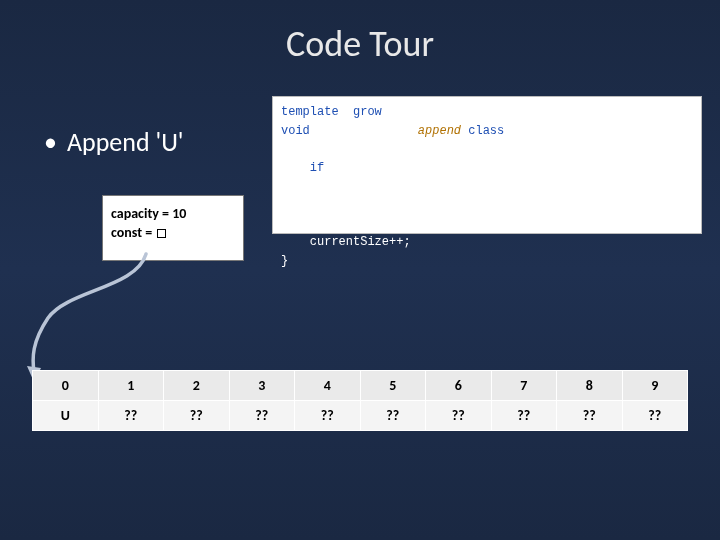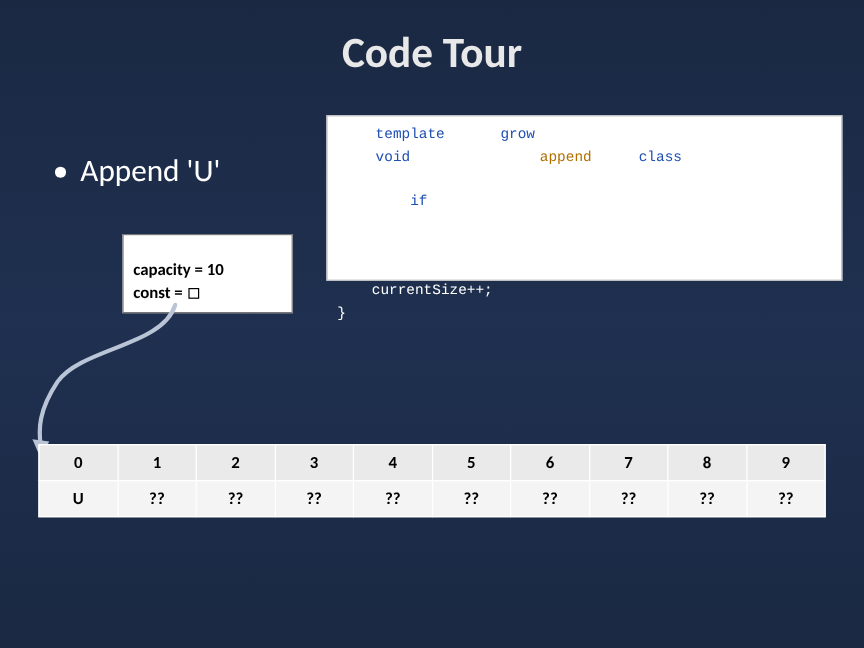--- a/index.html
+++ b/index.html
@@ -8,21 +8,21 @@
     background: linear-gradient(to bottom, #1a2842 0%, #1f3050 50%, #1a2842 100%);
     font-family: "Calibri", "Segoe UI", sans-serif;
     color: #fff;
     position: relative;
     overflow: hidden;
   }
   .slide { width: 100%; height: 100%; position: relative; }
   .title {
     text-align: center;
     font-size: 36px;
-    font-weight: 700;
+    font-weight: 400;
     color: #e8e8e8;
     padding-top: 22px;
   }
   .bullet-row {
     position: absolute;
     top: 126px;
     left: 44px;
     font-size: 26px;
     color: #fff;
   }
@@ -34,35 +34,35 @@
     width: 430px;
     height: 138px;
     background: #fff;
     border: 1px solid #bbb;
     font-family: "Courier New", monospace;
     font-size: 12px;
     line-height: 1.55;
     padding: 6px 8px;
     white-space: pre;
   }
-  .kw { color: #1e4fb3; margin-left: 32px; }
-  .fn { color: #b07000; }
+  .kw { color: #1e4fb3; }
+  .fn { color: #b07000; font-style: italic; }
   .state-box {
     position: absolute;
     top: 195px;
     left: 102px;
     width: 142px;
     height: 66px;
     background: #fff;
     border: 1px solid #777;
     color: #000;
     font-size: 14px;
     font-weight: 600;
     line-height: 1.35;
-    padding: 20px 8px;
+    padding: 9px 8px;
   }
   .state-box .ptr {
     display: inline-block;
     width: 9px; height: 9px;
     border: 1px solid #000;
     vertical-align: middle;
     margin-left: 2px;
   }
   .arrow-svg {
     position: absolute;

